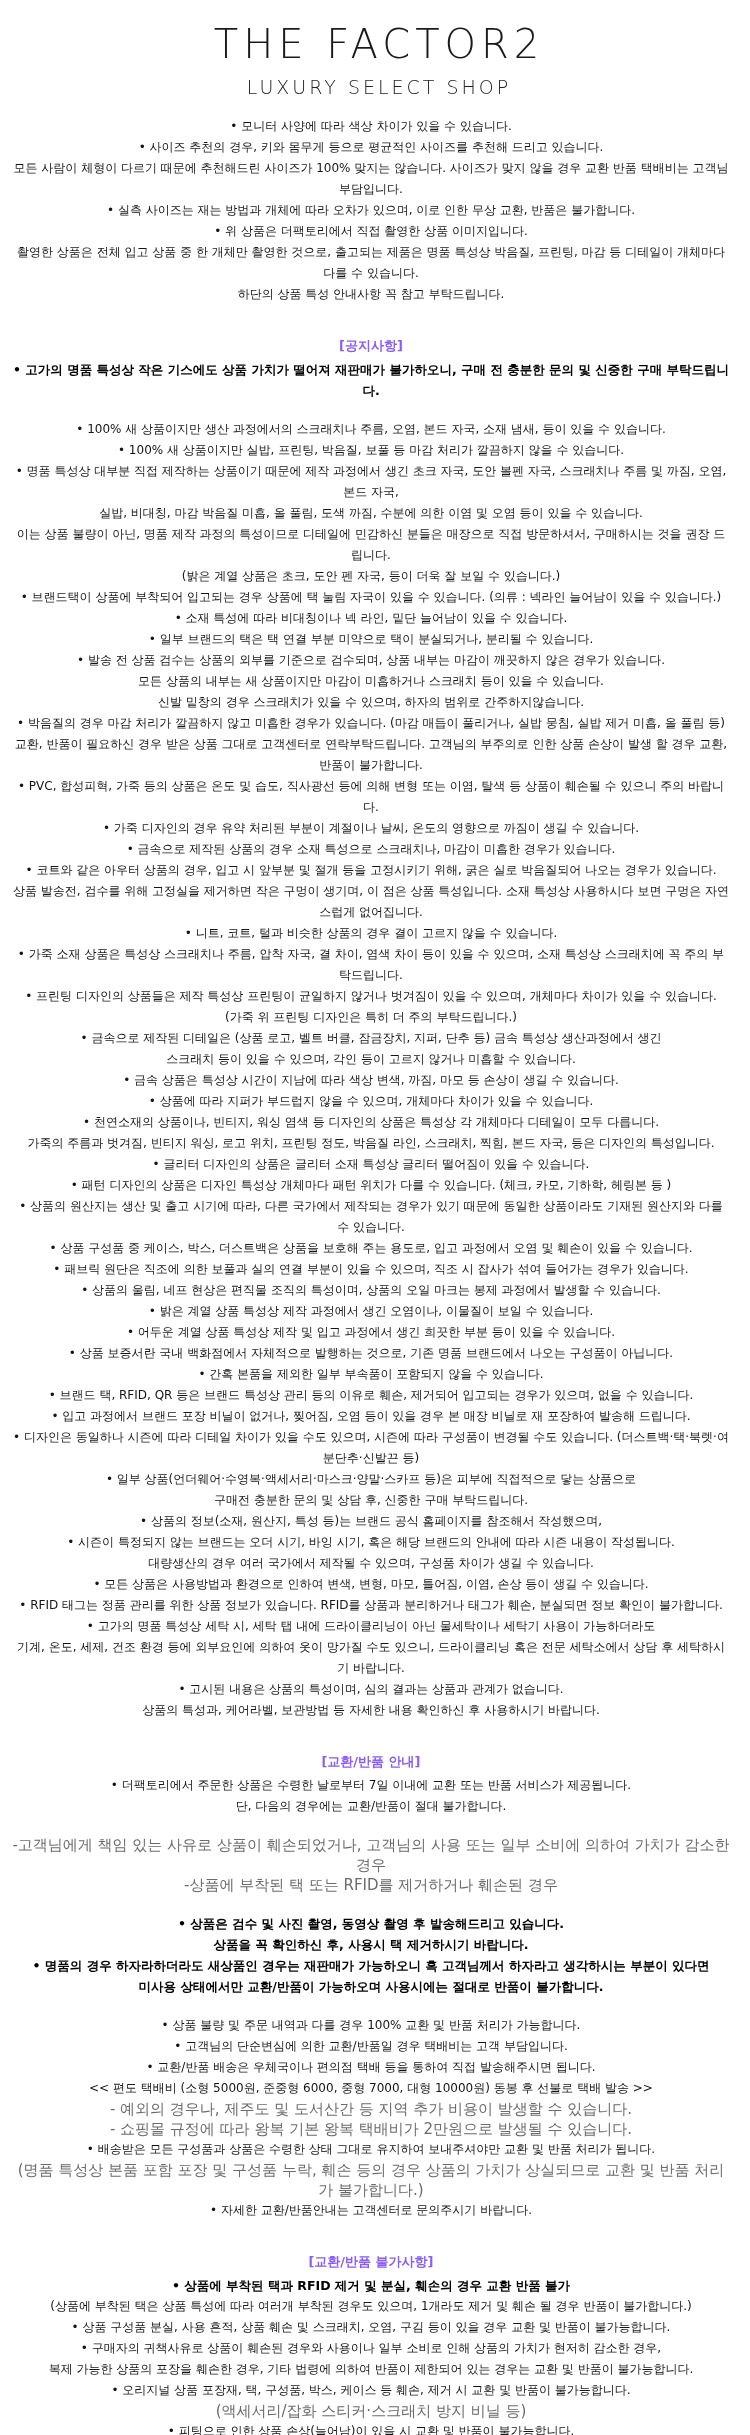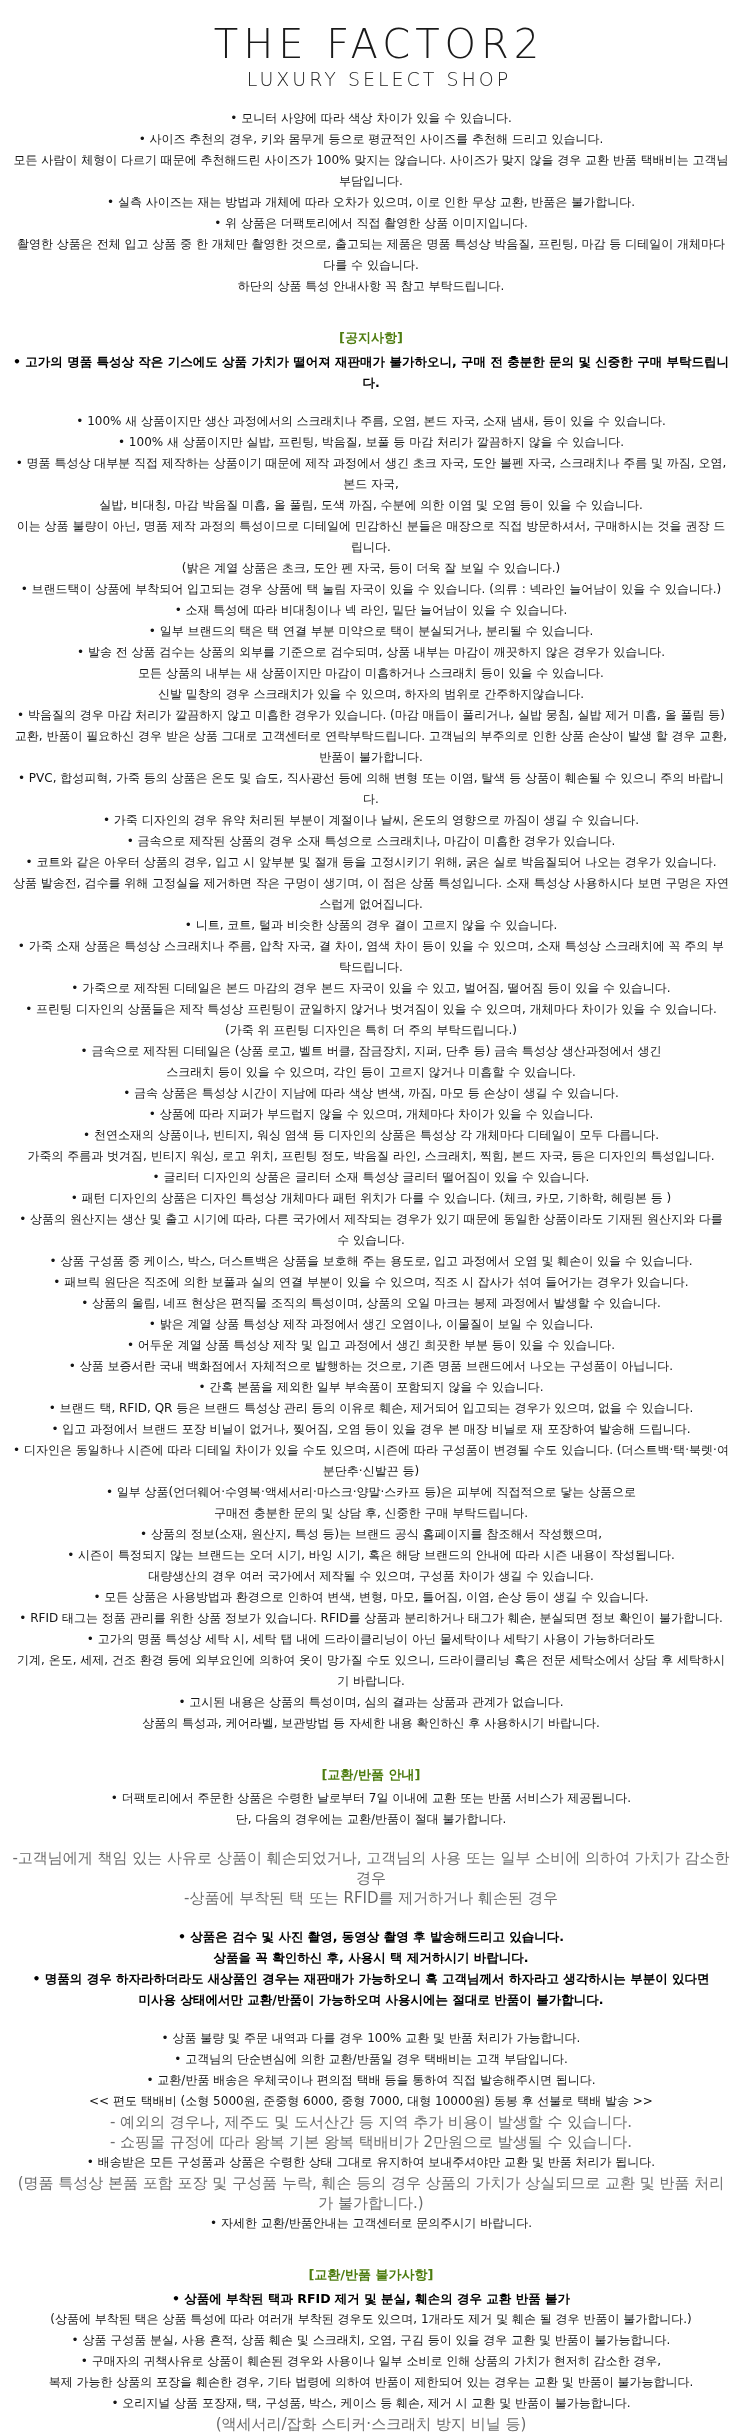--- a/index.html
+++ b/index.html
@@ -17,29 +17,29 @@
     font-weight:300;
     letter-spacing:5px;
     color:#1a1a1a;
     line-height:1.1;
   }
   .sub{
     font-size:19px;
     font-weight:300;
     letter-spacing:3px;
     color:#222222;
-    margin-top:2px;
+    margin-top:10px;
   }
   
   .notice{ text-align:center; padding:8px 12px 0 12px;}
   section{ margin:0 8px 30px 0;}
   .sec-title{
     font-size:13px;
     font-weight:700;
-    color:#4d7c0f;
+    color:#8b5cf6;
     line-height:22px;
     margin:4px 0 2px 0;
   }
   .line{
     font-size:12px;
     line-height:21px;
     color:#151515;
     white-space:normal;
   }
   .line.bold{
@@ -92,21 +92,20 @@
         <div class="line">신발 밑창의 경우 스크래치가 있을 수 있으며, 하자의 범위로 간주하지않습니다.</div>
         <div class="line">• 박음질의 경우 마감 처리가 깔끔하지 않고 미흡한 경우가 있습니다. (마감 매듭이 풀리거나, 실밥 뭉침, 실밥 제거 미흡, 올 풀림 등)</div>
         <div class="line">교환, 반품이 필요하신 경우 받은 상품 그대로 고객센터로 연락부탁드립니다. 고객님의 부주의로 인한 상품 손상이 발생 할 경우 교환, 반품이 불가합니다.</div>
         <div class="line">• PVC, 합성피혁, 가죽 등의 상품은 온도 및 습도, 직사광선 등에 의해 변형 또는 이염, 탈색 등 상품이 훼손될 수 있으니 주의 바랍니다.</div>
         <div class="line">• 가죽 디자인의 경우 유약 처리된 부분이 계절이나 날씨, 온도의 영향으로 까짐이 생길 수 있습니다.</div>
         <div class="line">• 금속으로 제작된 상품의 경우 소재 특성으로 스크래치나, 마감이 미흡한 경우가 있습니다.</div>
         <div class="line">• 코트와 같은 아우터 상품의 경우, 입고 시 앞부분 및 절개 등을 고정시키기 위해, 굵은 실로 박음질되어 나오는 경우가 있습니다.</div>
         <div class="line">상품 발송전, 검수를 위해 고정실을 제거하면 작은 구멍이 생기며, 이 점은 상품 특성입니다. 소재 특성상 사용하시다 보면 구멍은 자연스럽게 없어집니다.</div>
         <div class="line">• 니트, 코트, 털과 비슷한 상품의 경우 결이 고르지 않을 수 있습니다.</div>
         <div class="line">• 가죽 소재 상품은 특성상 스크래치나 주름, 압착 자국, 결 차이, 염색 차이 등이 있을 수 있으며, 소재 특성상 스크래치에 꼭 주의 부탁드립니다.</div>
-        <div class="line">• 가죽으로 제작된 디테일은 본드 마감의 경우 본드 자국이 있을 수 있고, 벌어짐, 떨어짐 등이 있을 수 있습니다.</div>
         <div class="line">• 프린팅 디자인의 상품들은 제작 특성상 프린팅이 균일하지 않거나 벗겨짐이 있을 수 있으며, 개체마다 차이가 있을 수 있습니다.</div>
         <div class="line">(가죽 위 프린팅 디자인은 특히 더 주의 부탁드립니다.)</div>
         <div class="line">• 금속으로 제작된 디테일은 (상품 로고, 벨트 버클, 잠금장치, 지퍼, 단추 등) 금속 특성상 생산과정에서 생긴</div>
         <div class="line">스크래치 등이 있을 수 있으며, 각인 등이 고르지 않거나 미흡할 수 있습니다.</div>
         <div class="line">• 금속 상품은 특성상 시간이 지남에 따라 색상 변색, 까짐, 마모 등 손상이 생길 수 있습니다.</div>
         <div class="line">• 상품에 따라 지퍼가 부드럽지 않을 수 있으며, 개체마다 차이가 있을 수 있습니다.</div>
         <div class="line">• 천연소재의 상품이나, 빈티지, 워싱 염색 등 디자인의 상품은 특성상 각 개체마다 디테일이 모두 다릅니다.</div>
         <div class="line">가죽의 주름과 벗겨짐, 빈티지 워싱, 로고 위치, 프린팅 정도, 박음질 라인, 스크래치, 찍힘, 본드 자국, 등은 디자인의 특성입니다.</div>
         <div class="line">• 글리터 디자인의 상품은 글리터 소재 특성상 글리터 떨어짐이 있을 수 있습니다.</div>
         <div class="line">• 패턴 디자인의 상품은 디자인 특성상 개체마다 패턴 위치가 다를 수 있습니다. (체크, 카모, 기하학, 헤링본 등 )</div>

